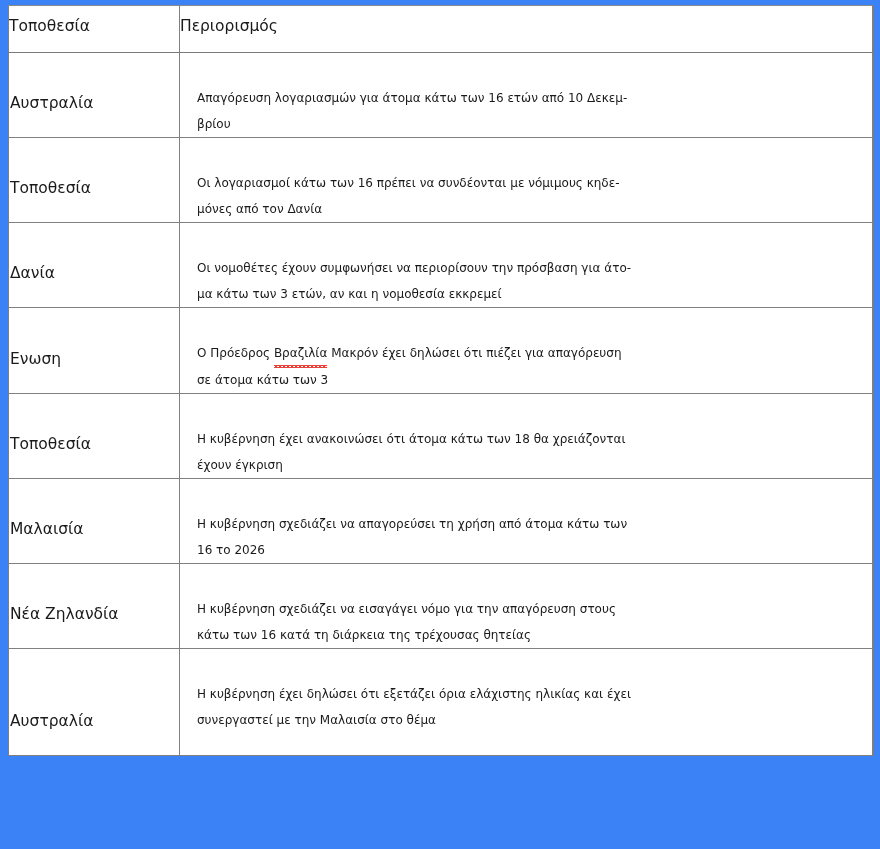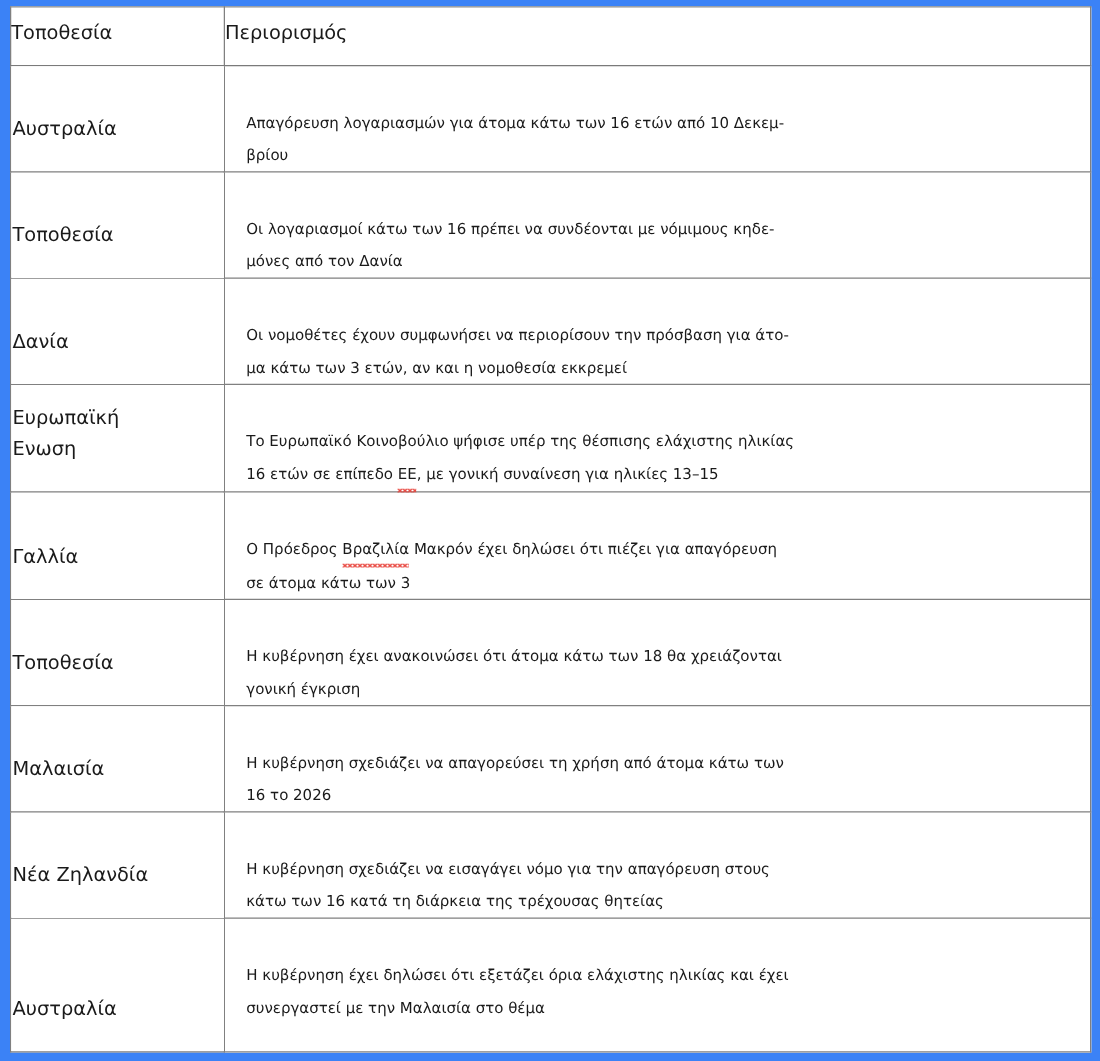--- a/index.html
+++ b/index.html
@@ -158,44 +158,35 @@
         <tr>
           <td class="cell-location">
             <span class="loc-text">Δανία</span>
           </td>
           <td class="cell-restriction">
             <span class="restr-text">Οι νομοθέτες έχουν συμφωνήσει να περιορίσουν την πρόσβαση για άτο-</span>
             <span class="restr-text">μα κάτω των 3 ετών, αν και η νομοθεσία εκκρεμεί</span>
           </td>
         </tr>
         <tr>
-          <td class="cell-location two-line">
-            <span class="loc-text">Ευρωπαϊκή<br>Ενωση</span>
-          </td>
-          <td class="cell-restriction">
-            <span class="restr-text">Το Ευρωπαϊκό Κοινοβούλιο ψήφισε υπέρ της θέσπισης ελάχιστης ηλικίας</span>
-            <span class="restr-text">16 ετών σε επίπεδο <span class="spell-error">ΕΕ</span>, με γονική συναίνεση για ηλικίες 13–15</span>
-          </td>
-        </tr>
-        <tr>
-          <td class="cell-location">
-            <span class="loc-text">Γαλλία</span>
+          <td class="cell-location">
+            <span class="loc-text">Ενωση</span>
           </td>
           <td class="cell-restriction">
             <span class="restr-text">Ο Πρόεδρος <span class="spell-error">Βραζιλία</span> Μακρόν έχει δηλώσει ότι πιέζει για απαγόρευση</span>
             <span class="restr-text">σε άτομα κάτω των 3</span>
           </td>
         </tr>
         <tr>
           <td class="cell-location">
             <span class="loc-text">Τοποθεσία</span>
           </td>
           <td class="cell-restriction">
             <span class="restr-text">Η κυβέρνηση έχει ανακοινώσει ότι άτομα κάτω των 18 θα χρειάζονται</span>
-            <span class="restr-text">γονική έγκριση</span>
+            <span class="restr-text">έχουν έγκριση</span>
           </td>
         </tr>
         <tr>
           <td class="cell-location">
             <span class="loc-text">Μαλαισία</span>
           </td>
           <td class="cell-restriction">
             <span class="restr-text">Η κυβέρνηση σχεδιάζει να απαγορεύσει τη χρήση από άτομα κάτω των</span>
             <span class="restr-text">16 το 2026</span>
           </td>

